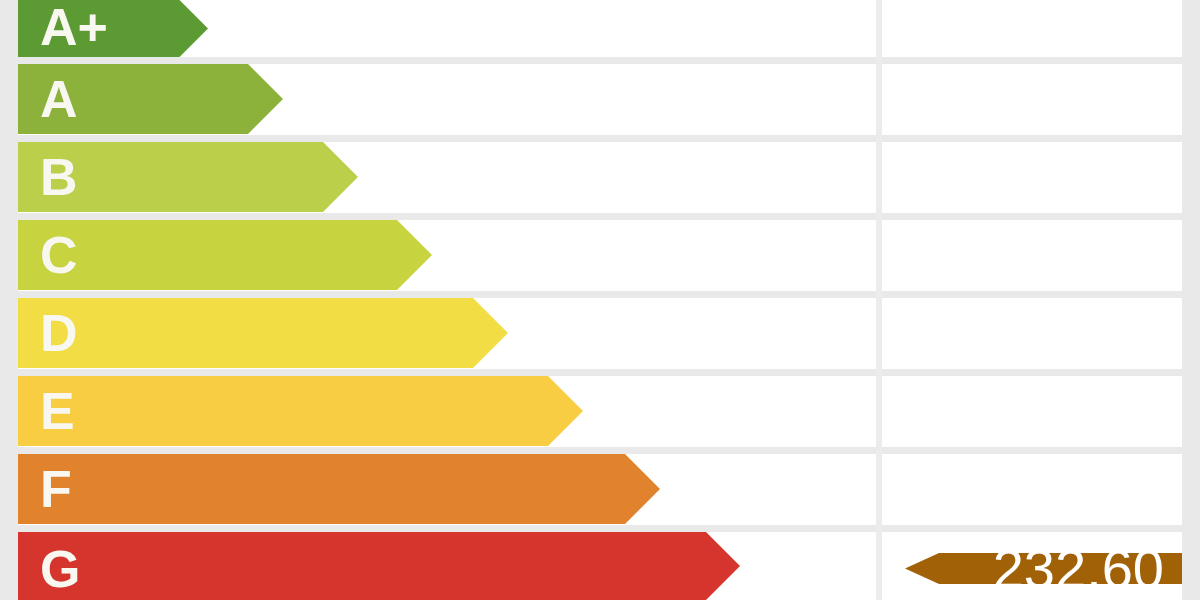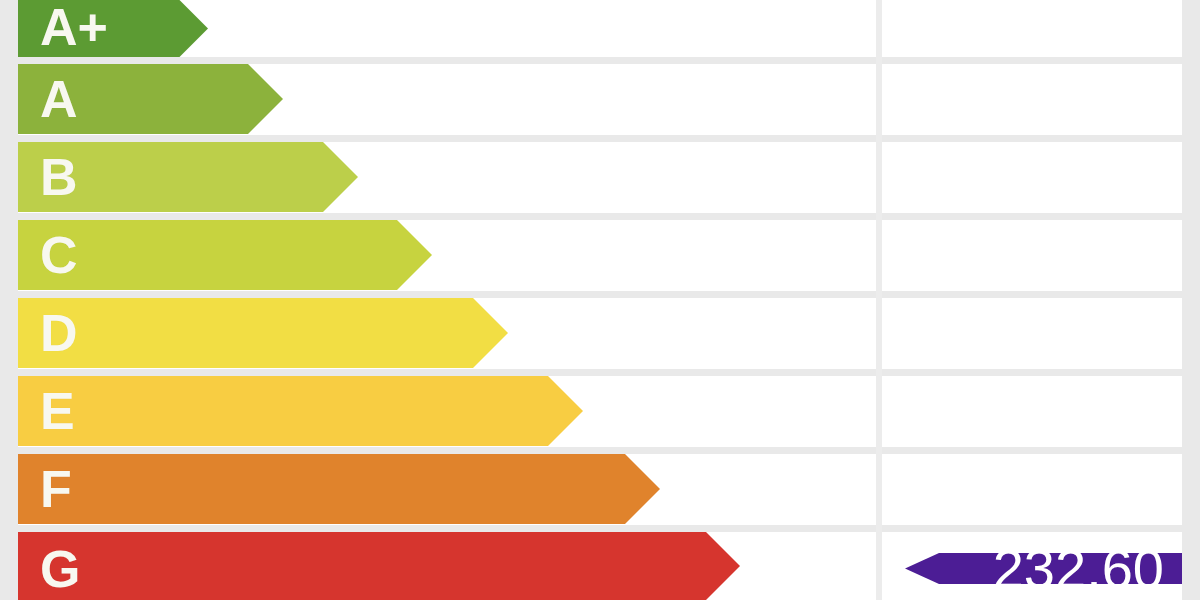--- a/index.html
+++ b/index.html
@@ -150,17 +150,17 @@
           <span class="bar-letter" style="color: rgb(248, 248, 240);">F</span>
         </div>
       </div>
       <div class="row" style="top: 532px; height: 68px; width: 762px;">
         <div class="bar" style="width: 722px; background: rgb(214, 53, 46); clip-path: polygon(0px 0px, 688px 0px, 722px 50%, 688px 100%, 0px 100%);">
           <span class="bar-letter" style="color: rgb(248, 248, 240); margin-top: 6px;">G</span>
         </div>
       </div>
     </div>
 
-  <div class="value-badge" id="value-badge" style="left: 905px; top: 553px; width: 277px; height: 31px; background: #4c1d95; color: rgb(255, 255, 255); clip-path: polygon(34px 0px, 100% 0px, 100% 100%, 34px 100%, 0px 50%);">
+  <div class="value-badge" id="value-badge" style="left: 905px; top: 553px; width: 277px; height: 31px; background: #a16207; color: rgb(255, 255, 255); clip-path: polygon(34px 0px, 100% 0px, 100% 100%, 34px 100%, 0px 50%);">
     <span class="badge-text">232.60</span>
   </div>
 
 </div>
 
 </body></html>

